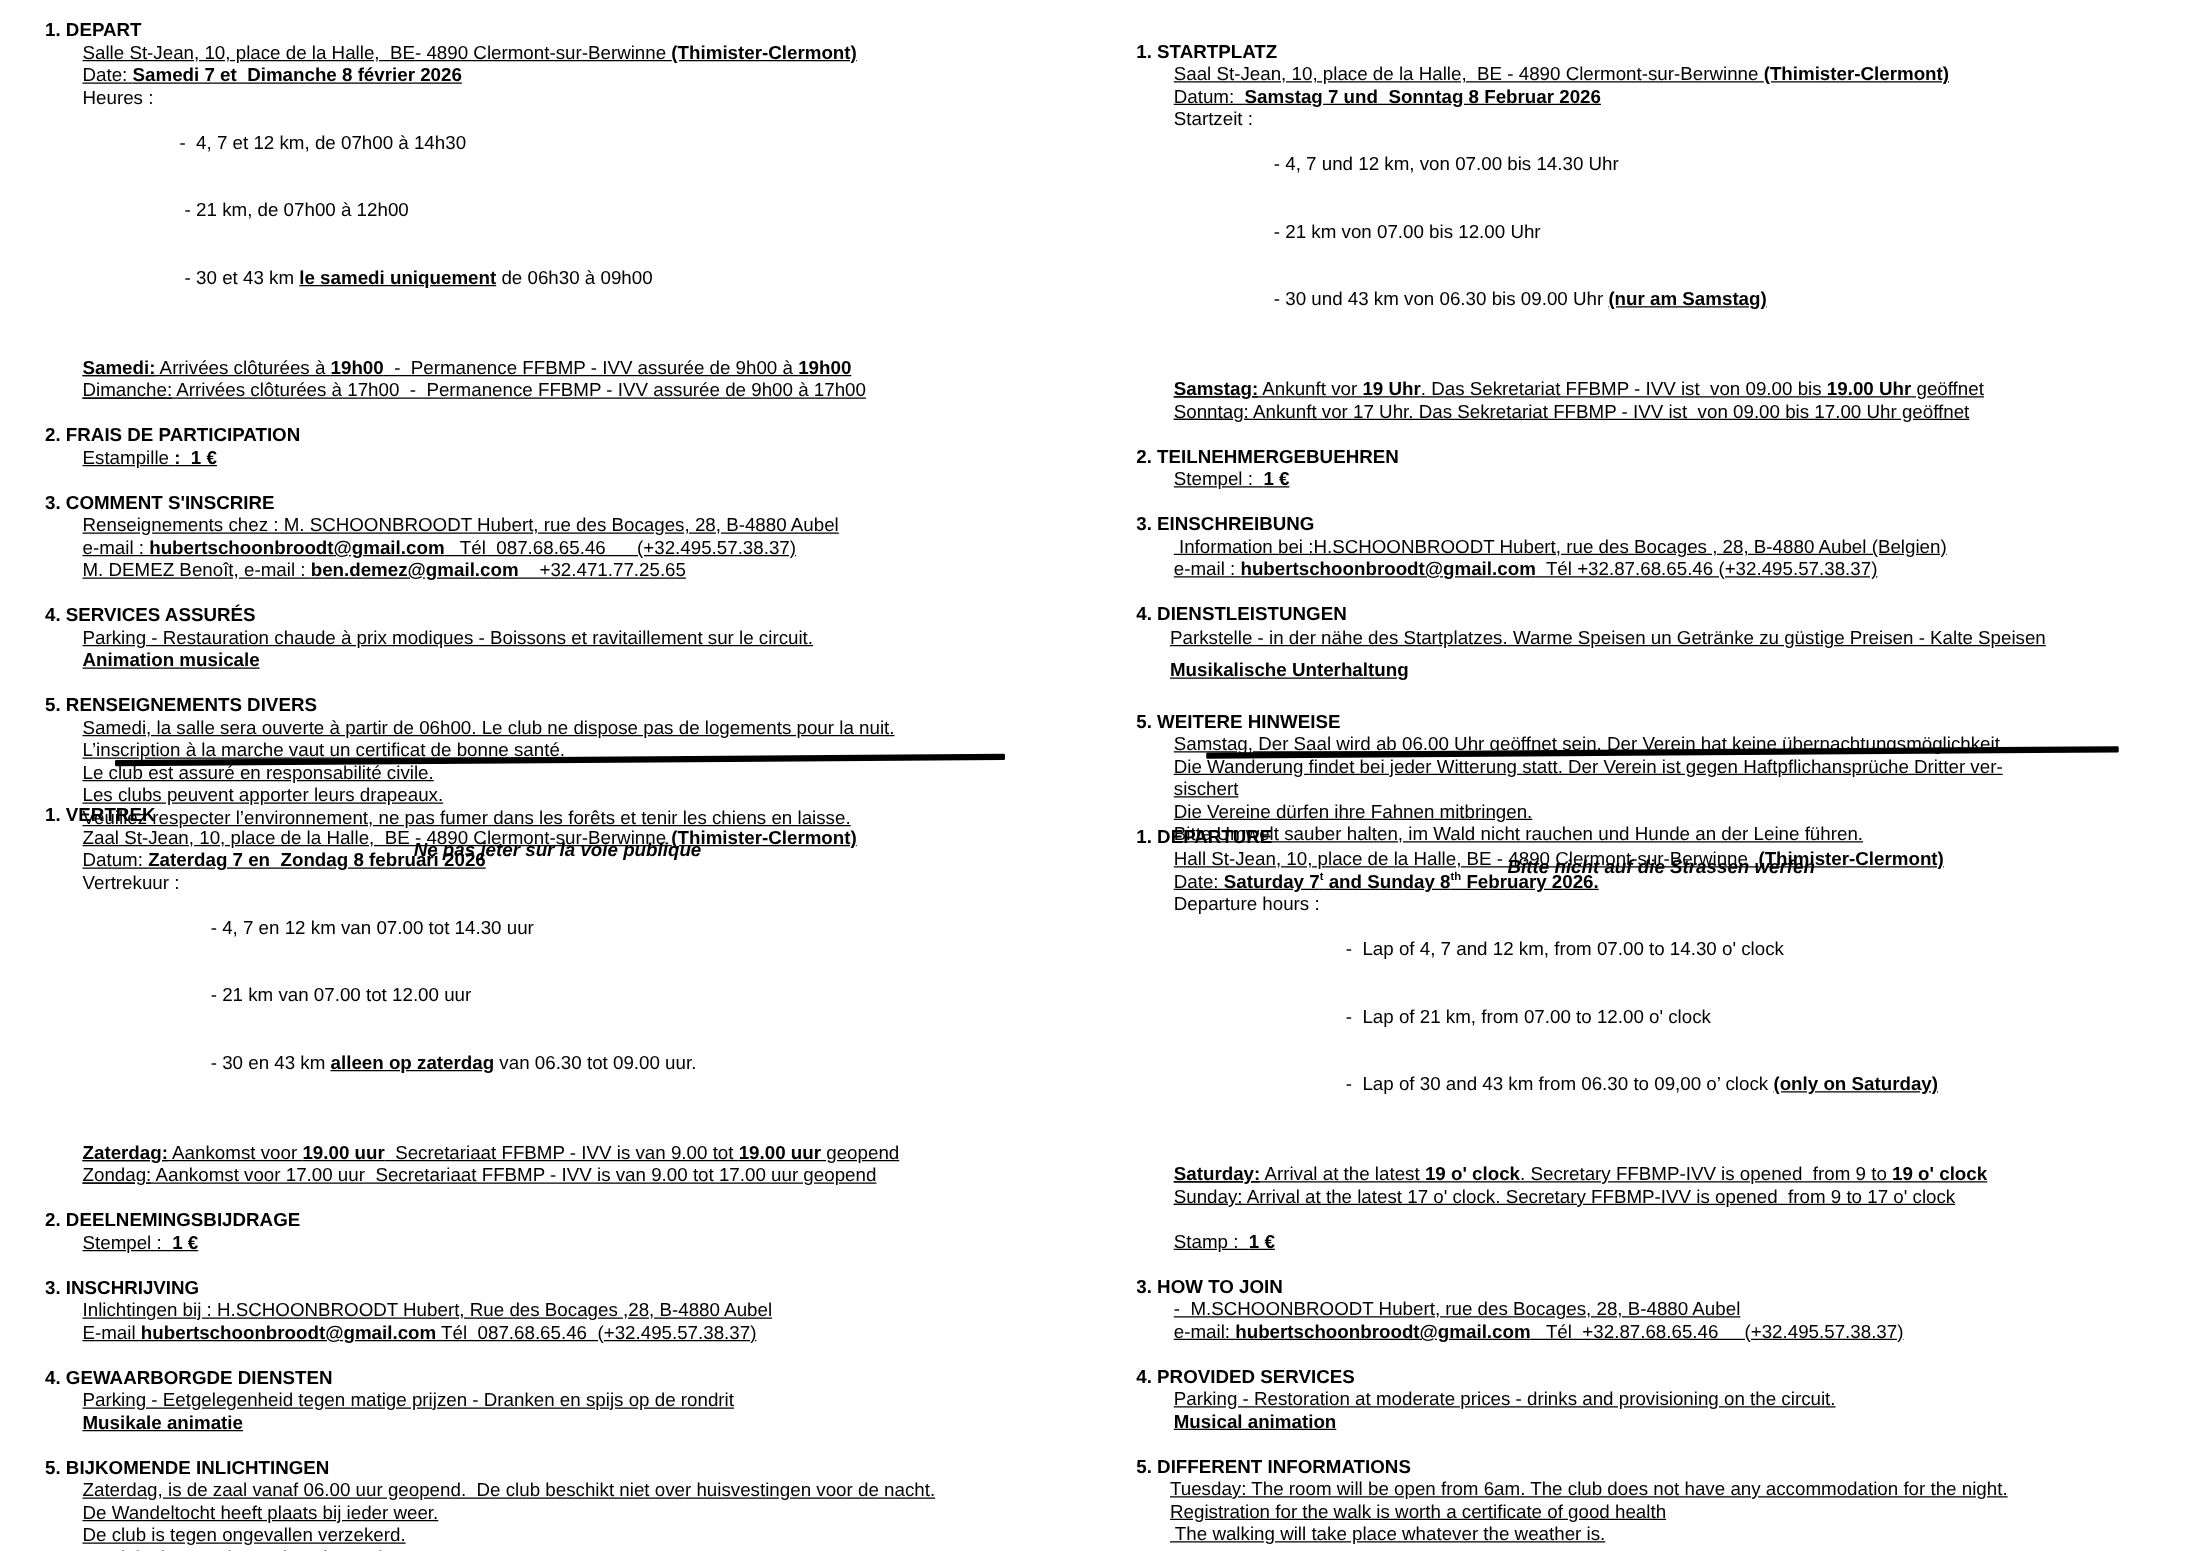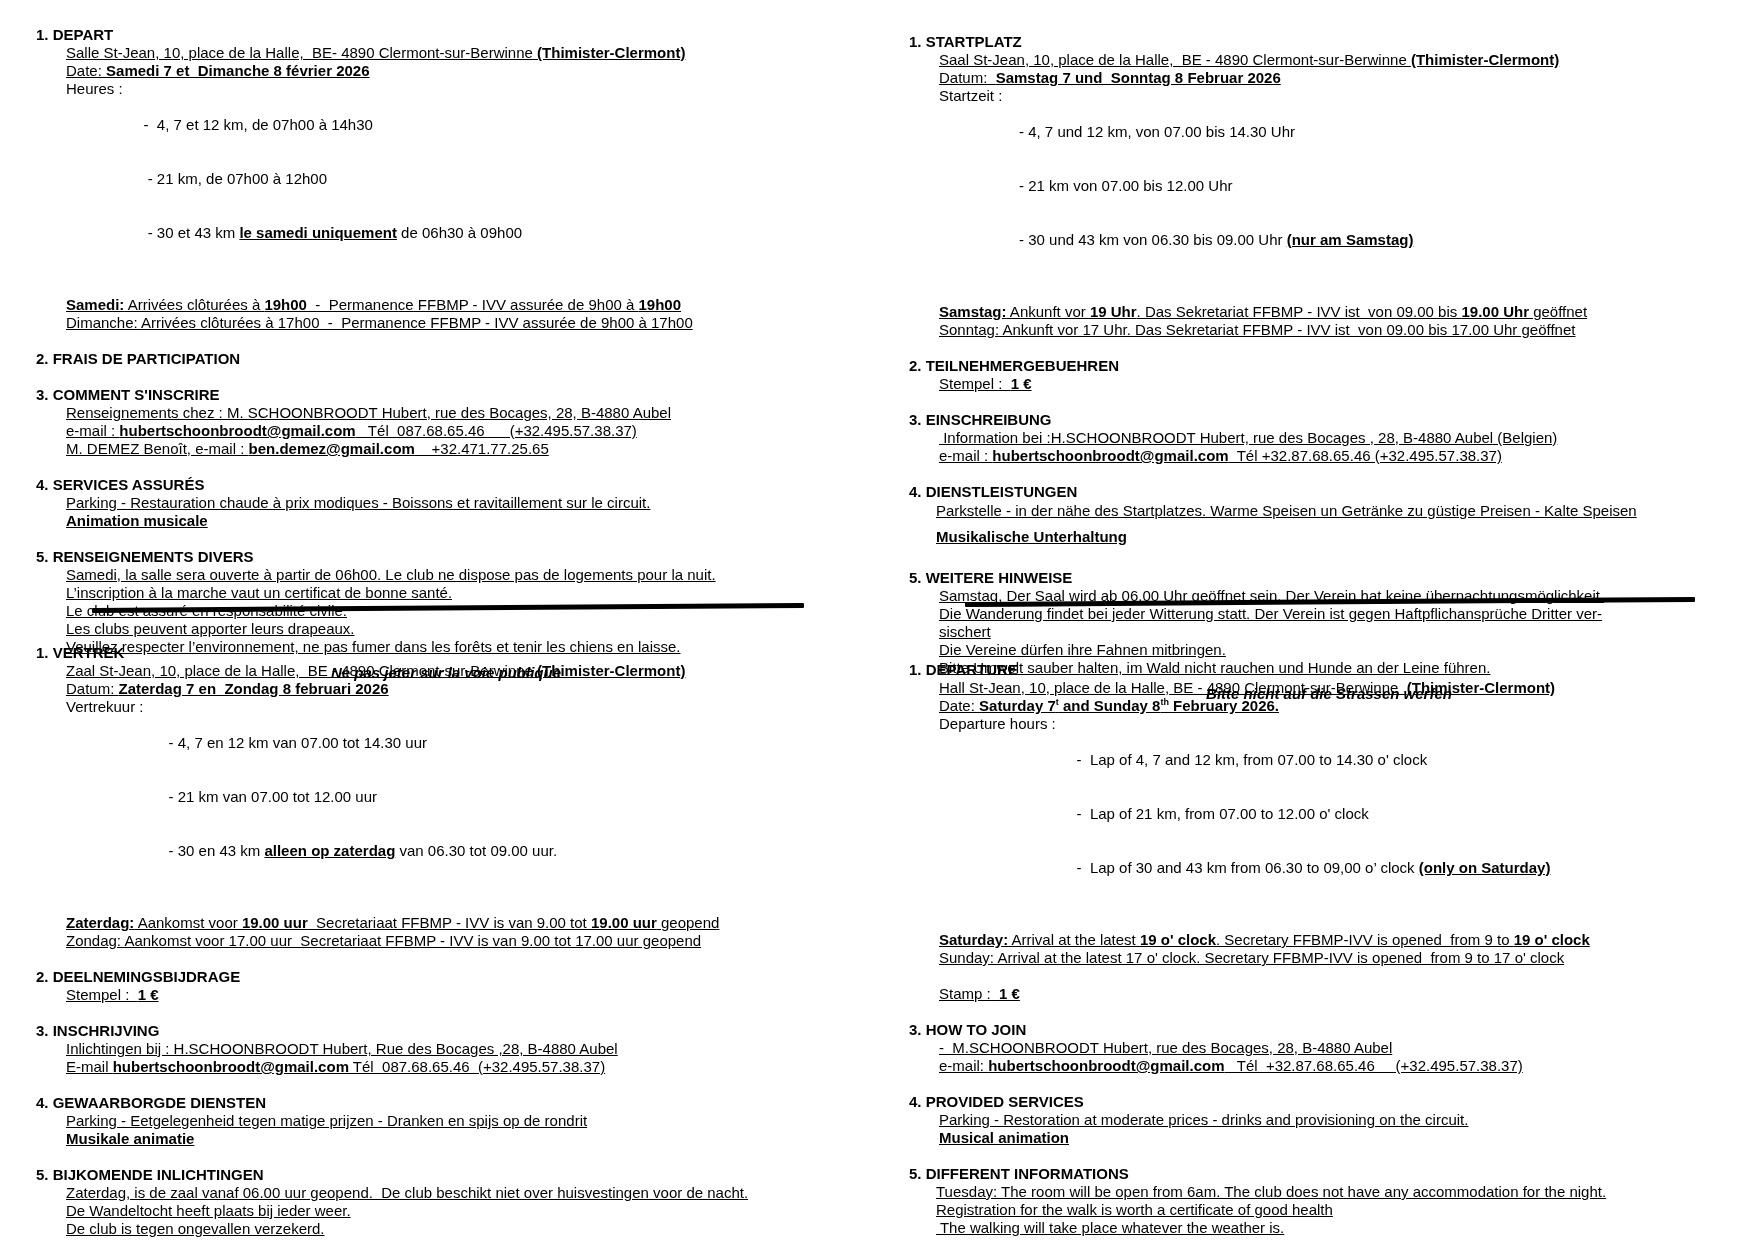--- a/index.html
+++ b/index.html
@@ -1,21 +1,21 @@
 <!DOCTYPE html>
 <html><head>
 <meta charset="utf-8">
 <style>
   html, body { margin: 0; padding: 0; background: #ffffff; }
   body {
     width: 1755px; height: 1241px; position: relative; overflow: hidden;
     font-family: "Liberation Sans", sans-serif; color: #000; font-size: 15px;
   }
   .quad { position: absolute; line-height: 18px; }
-  .q-fr { left: 36px; top: 26px; width: 820px; }
+  .q-fr { left: 36px; top: 16px; width: 820px; }
   .q-de { left: 909px; top: 33px; width: 840px; }
   .q-nl { left: 36px; top: 644px; width: 820px; }
   .q-en { left: 909px; top: 661px; width: 840px; }
 
   .sec { margin-bottom: 18px; }
   .sec-title { font-weight: bold; font-size: 15px; }
   .body { padding-left: 30px; }
   .line { white-space: pre; text-decoration: underline; }
   .b { font-weight: bold; }
   .u { text-decoration: underline; }
@@ -49,20 +49,21 @@
         </div>
       </div>
       <div class="gap"></div>
       <div class="line"><span class="bu">Samedi:</span><span> Arrivées clôturées à </span><span class="b">19h00</span><span>  -  Permanence FFBMP - IVV assurée de 9h00 à </span><span class="b">19h00</span></div>
       <div class="line"><span class="u">Dimanche:</span><span> Arrivées clôturées à 17h00  -  Permanence FFBMP - IVV assurée de 9h00 à 17h00</span></div>
     </div>
   </div>
 
   <div class="sec">
     <div class="sec-title">2. FRAIS DE PARTICIPATION</div>
+    <div class="body line"><span>Estampille </span><span class="b">:  1 €</span></div>
   </div>
 
   <div class="sec">
     <div class="sec-title">3. COMMENT S'INSCRIRE</div>
     <div class="body">
       <div class="line">Renseignements chez : M. SCHOONBROODT Hubert, rue des Bocages, 28, B-4880 Aubel</div>
       <div class="line"><span>e-mail : </span><span class="b">hubertschoonbroodt@gmail.com</span><span>   Tél  087.68.65.46      (+32.495.57.38.37)</span></div>
       <div class="line"><span>M. DEMEZ Benoît, e-mail : </span><span class="b">ben.demez@gmail.com</span><span>    +32.471.77.25.65</span></div>
     </div>
   </div>

